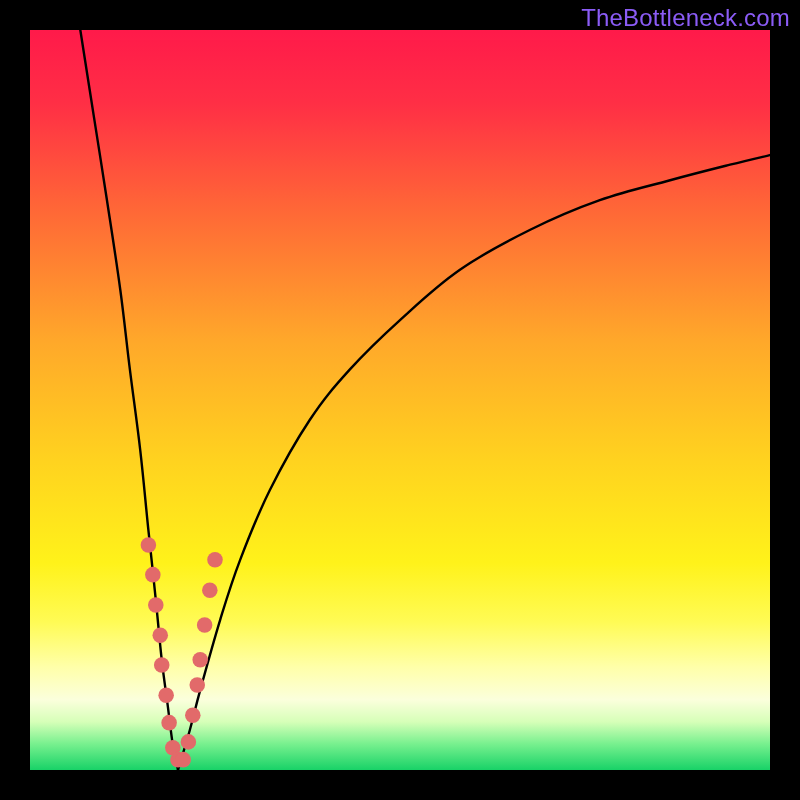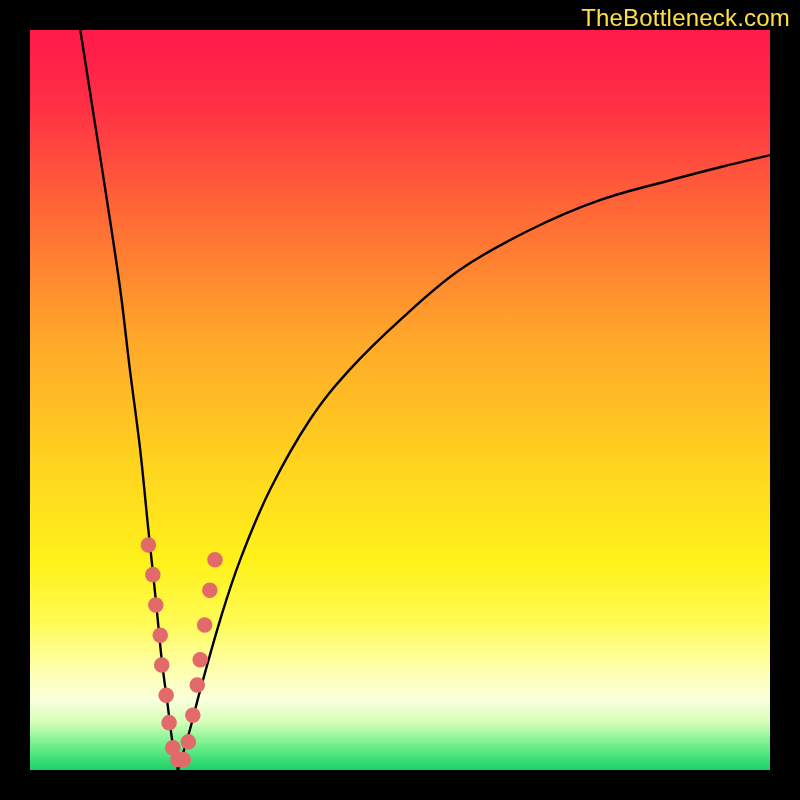--- a/index.html
+++ b/index.html
@@ -30,21 +30,21 @@
     inset: 0;
   }
   svg.overlay {
     position: absolute;
     inset: 0;
   }
   .watermark {
     position: absolute;
     top: 4px;
     right: 10px;
-    color: #fde047;
+    color: #8b5cf6;
     font-size: 24px;
     font-weight: 500;
     letter-spacing: 0.2px;
     user-select: none;
   }
 </style>
 </head>
 <body>
 
 <div class="frame">

